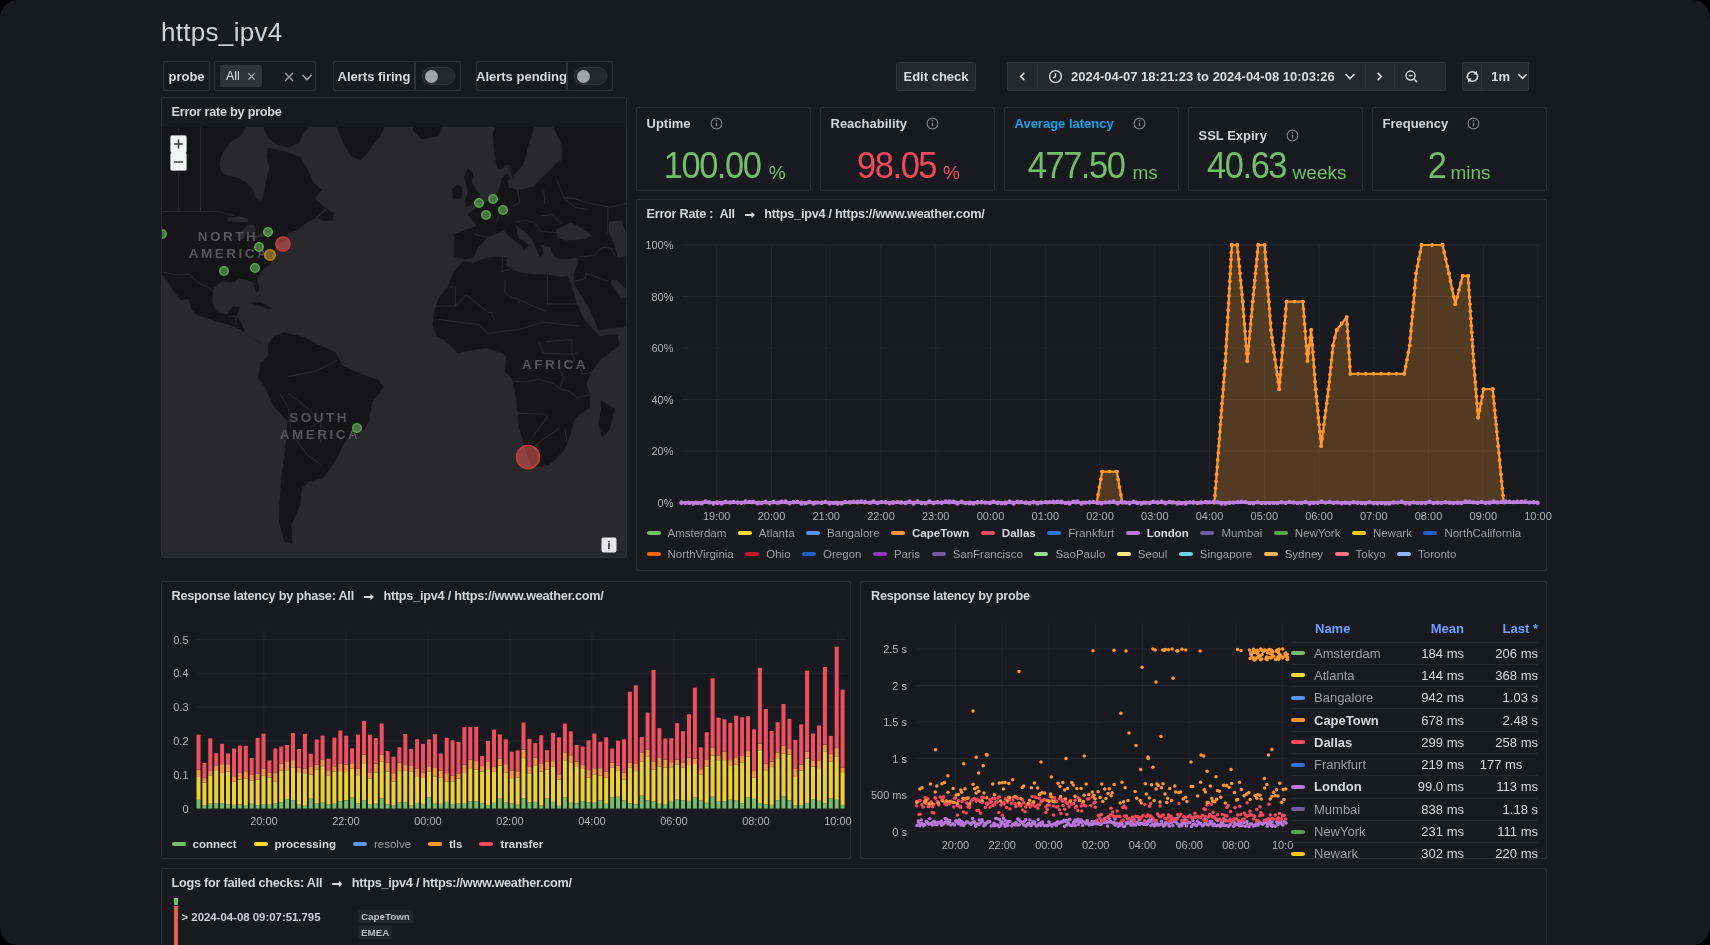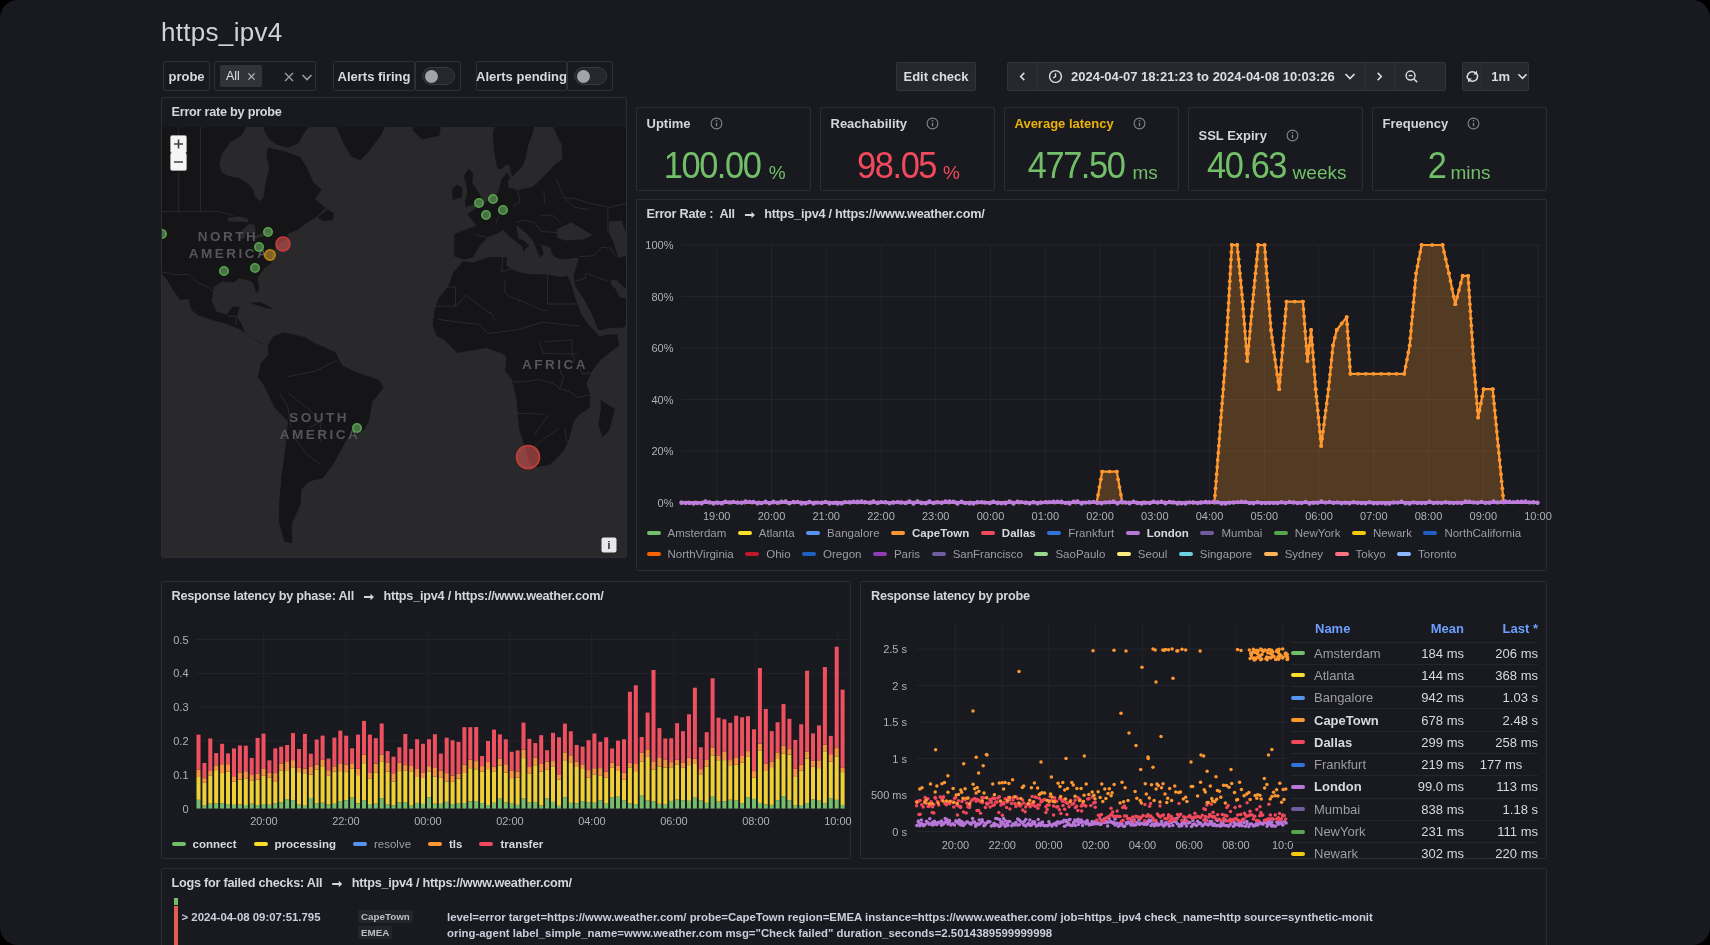--- a/index.html
+++ b/index.html
@@ -146,21 +146,21 @@
           <circle cx="7" cy="4" r="0.9" fill="#83858c"></circle>
         </svg>
         </div>
         <div style="position:absolute;left:0;right:0;top:36px;height:44px;display:flex;align-items:center;justify-content:center;color:#F2495C">
           <span style="font-size:37px;font-weight:500;letter-spacing:-1.5px;transform:scaleX(0.93)">98.05</span>
         <span style="font-size:19px;font-weight:500;margin-left:4px;margin-top:13px">%</span>
         </div>
     </div>
     <div class="panel" style="left:1003.5px;top:107px;width:175px;height:84px">
         <div style="position:absolute;left:10px;top:8px;display:flex;align-items:center">
-          <span style="font-size:13px;font-weight:700;color:#eab308;white-space:nowrap">Average latency</span>
+          <span style="font-size:13px;font-weight:700;color:#0ea5e9;white-space:nowrap">Average latency</span>
           <svg width="13" height="13" viewBox="0 0 14 14" style="position:static;margin-left:19px">
           <circle cx="7" cy="7" r="5.8" stroke="#83858c" stroke-width="1.2" fill="none"></circle>
           <line x1="7" y1="6.2" x2="7" y2="10" stroke="#83858c" stroke-width="1.4"></line>
           <circle cx="7" cy="4" r="0.9" fill="#83858c"></circle>
         </svg>
         </div>
         <div style="position:absolute;left:0;right:0;top:36px;height:44px;display:flex;align-items:center;justify-content:center;color:#73BF69">
           <span style="font-size:37px;font-weight:500;letter-spacing:-1.5px;transform:scaleX(0.93)">477.50</span>
         <span style="font-size:19px;font-weight:500;margin-left:4px;margin-top:13px">ms</span>
         </div>
@@ -2497,15 +2497,13 @@
         </div>
       </div>
     </div>
 <div class="panel" style="left:160.5px;top:867.5px;width:1386px;height:92px">
       <div class="ptitle">Logs for failed checks: All &nbsp;<span>➞</span>&nbsp; https_ipv4 / https://www.weather.com/</div>
       <div style="position:absolute;left:12.5px;top:29px;width:3.5px;height:7px;background:#73BF69"></div>
       <div style="position:absolute;left:12.5px;top:37px;width:3.5px;height:56px;background:#e0604d"></div>
       <div class="mono" style="position:absolute;left:20px;top:42px;font-size:11.4px;font-weight:700;color:#ccccdc;white-space:nowrap">&gt;&nbsp;2024-04-08 09:07:51.795</div>
       <div class="mono" style="position:absolute;left:196.5px;top:41px;font-size:9.8px;font-weight:700;color:#bcbdc3;background:#24252b;border-radius:2px;padding:1px 3px">CapeTown</div>
       <div class="mono" style="position:absolute;left:196.5px;top:57px;font-size:9.8px;font-weight:700;color:#bcbdc3;background:#24252b;border-radius:2px;padding:1px 3px">EMEA</div>
-      <div class="mono" style="position:absolute;left:285.5px;top:42px;font-size:11.4px;font-weight:700;color:#ccccdc;white-space:nowrap">level=error target=https://www.weather.com/ probe=CapeTown region=EMEA instance=https://www.weather.com/ job=https_ipv4 check_name=http source=synthetic-monit</div>
-      <div class="mono" style="position:absolute;left:285.5px;top:58.5px;font-size:11.4px;font-weight:700;color:#ccccdc;white-space:nowrap">oring-agent label_simple_name=www.weather.com msg="Check failed" duration_seconds=2.5014389599999998</div>
     </div>
 </div>
 </body></html>

